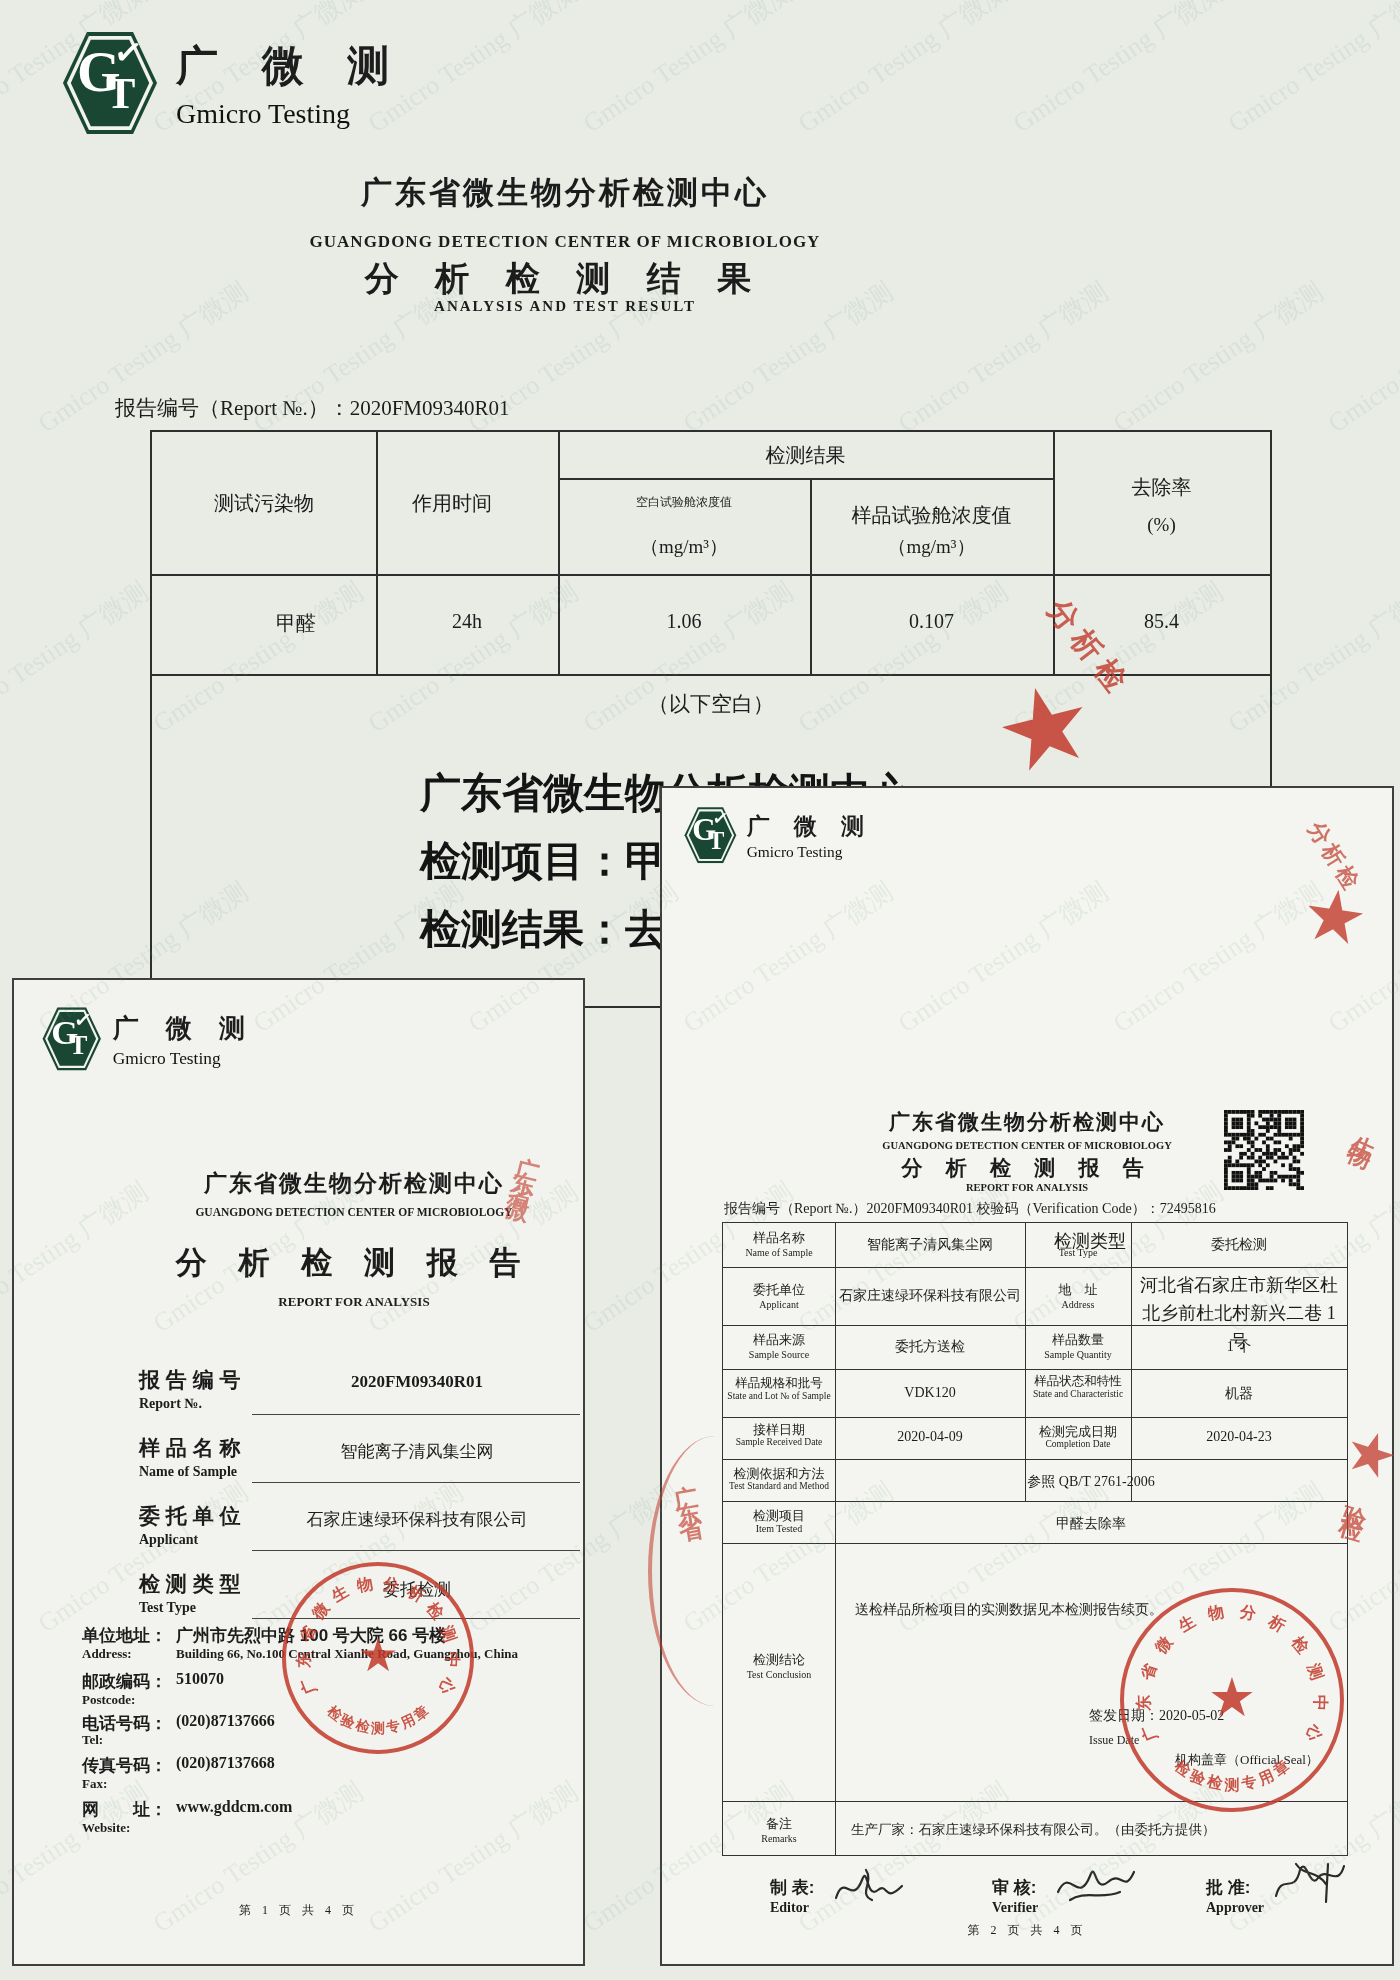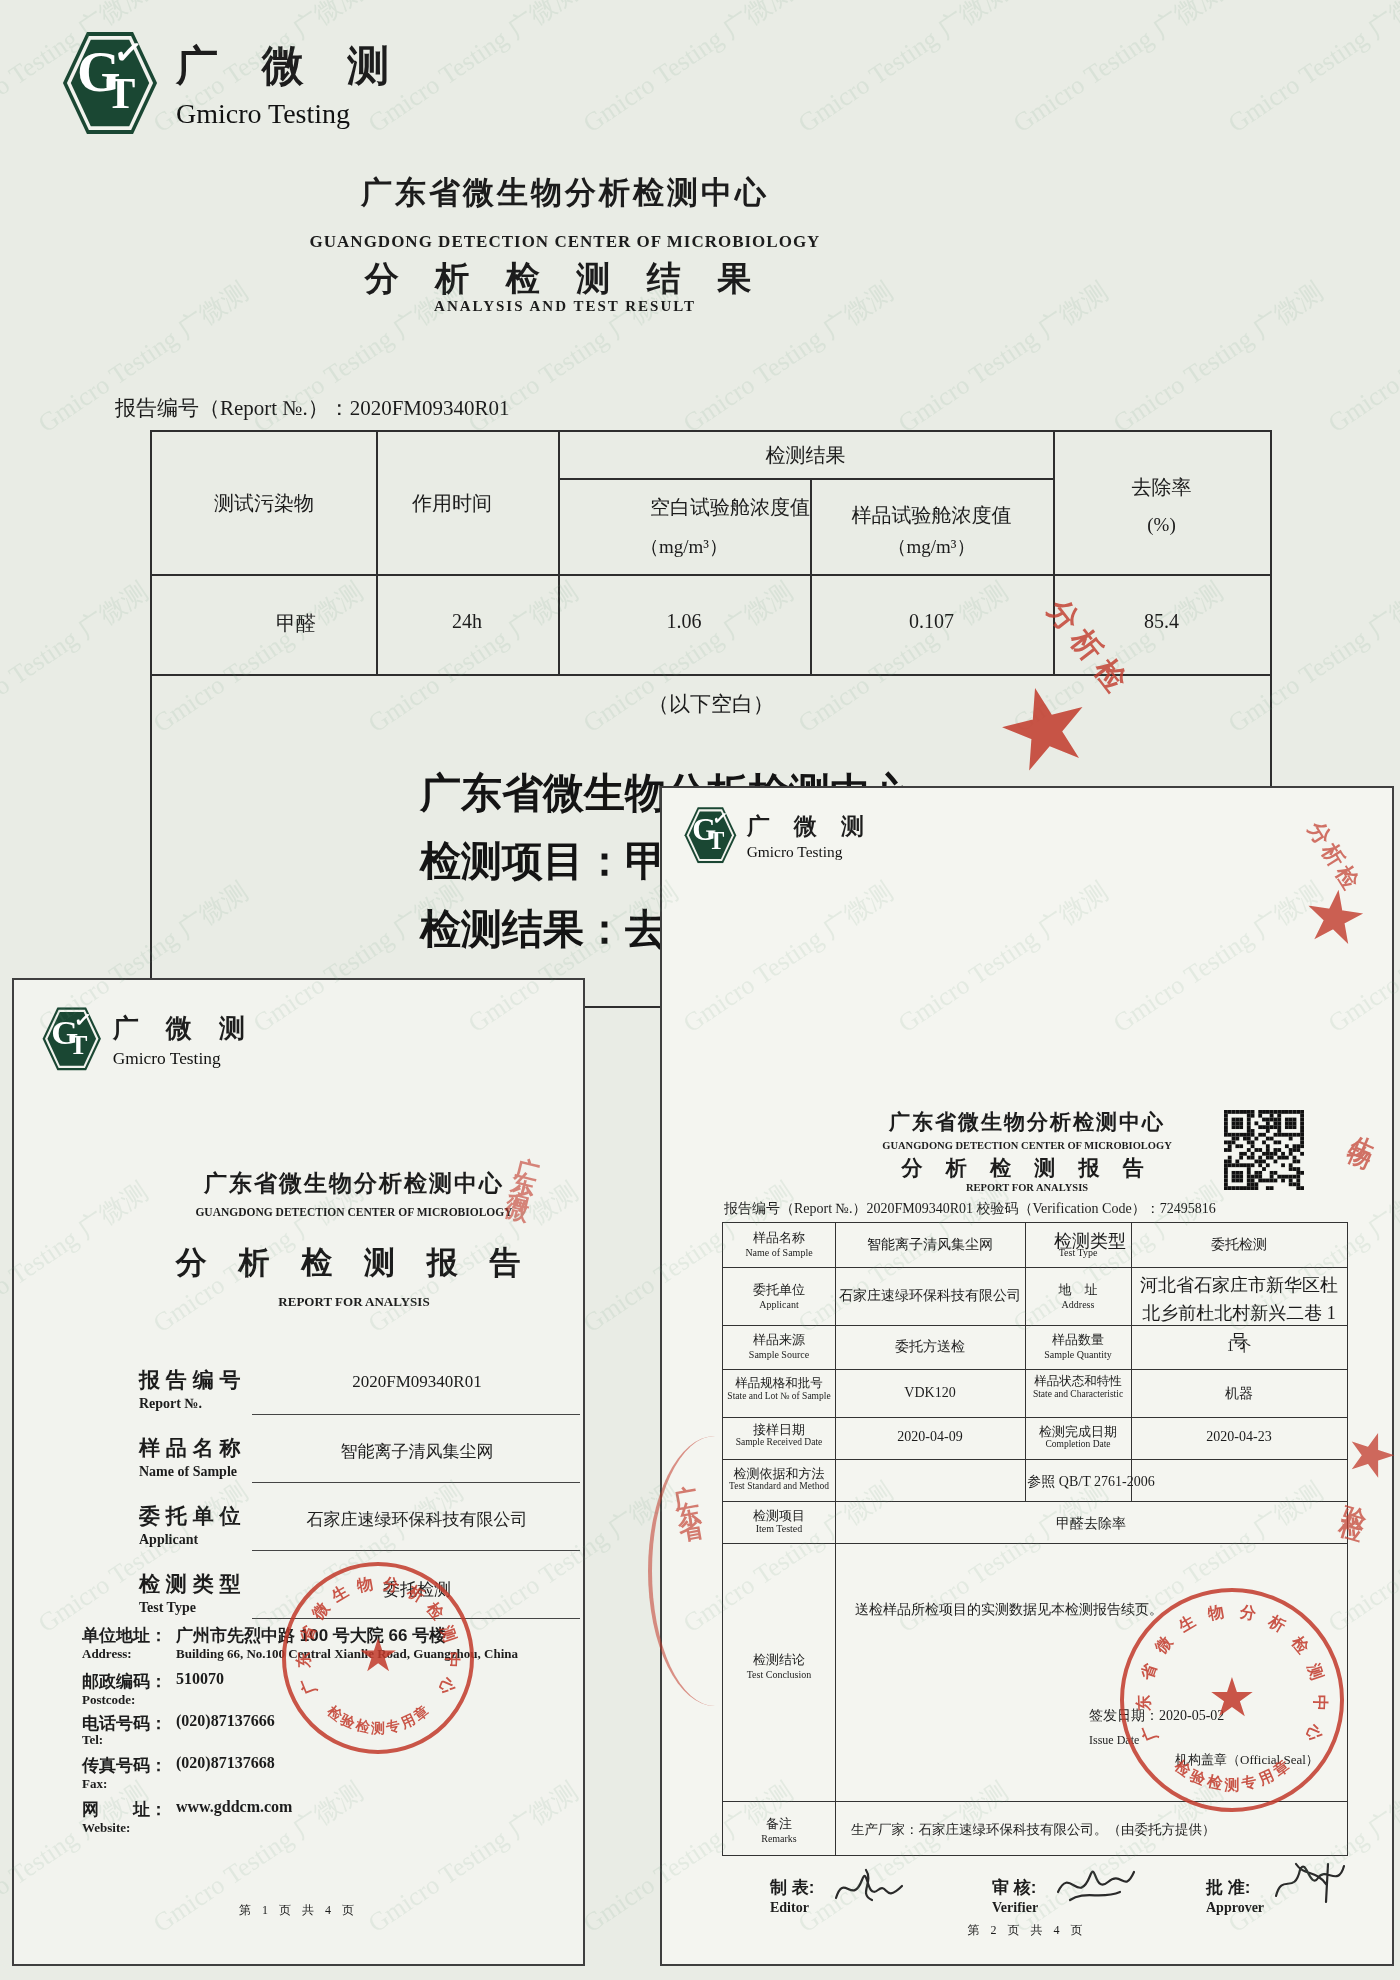--- a/index.html
+++ b/index.html
@@ -73,21 +73,21 @@
     <div class="vl" style="left:406px;top:0;height:242px;"></div>
     <div class="vl" style="left:658px;top:46px;height:196px;"></div>
     <div class="vl" style="left:901px;top:0;height:242px;"></div>
     <div class="hl" style="left:406px;top:46px;width:495px;"></div>
     <div class="hl" style="left:0;top:142px;width:1118px;"></div>
     <div class="hl" style="left:0;top:242px;width:1118px;"></div>
 
     <div class="abs serif ctr" style="left:406px;top:10px;width:495px;font-size:20px;">检测结果</div>
     <div class="abs serif ctr" style="left:0;top:58px;width:224px;font-size:20px;">测试污染物</div>
     <div class="abs serif ctr" style="left:224px;top:58px;width:152px;font-size:20px;">作用时间</div>
-    <div class="abs serif ctr" style="left:406px;top:62px;width:252px;font-size:20px;text-align:right;">空白试验舱浓度值</div>
+    <div class="abs serif ctr" style="left:406px;top:62px;width:252px;font-size:12px;">空白试验舱浓度值</div>
     <div class="abs serif ctr" style="left:406px;top:102px;width:252px;font-size:19px;">（mg/m³）</div>
     <div class="abs serif ctr" style="left:658px;top:62px;width:243px;font-size:20px;margin-top:8px;">样品试验舱浓度值</div>
     <div class="abs serif ctr" style="left:658px;top:102px;width:243px;font-size:19px;">（mg/m³）</div>
     <div class="abs serif ctr" style="left:901px;top:42px;width:217px;font-size:20px;">去除率</div>
     <div class="abs serif ctr" style="left:901px;top:82px;width:217px;font-size:19px;">(%)</div>
 
     <div class="abs serif ctr" style="left:0;top:178px;width:224px;font-size:20px;padding-left:32px;">甲醛</div>
     <div class="abs serif ctr" style="left:224px;top:178px;width:182px;font-size:20px;">24h</div>
     <div class="abs serif ctr" style="left:406px;top:178px;width:252px;font-size:20px;">1.06</div>
     <div class="abs serif ctr" style="left:658px;top:178px;width:243px;font-size:20px;">0.107</div>
@@ -121,21 +121,21 @@
     </div>
   </div>
 
   <div class="abs serif b ctr" style="left:100px;top:188px;width:480px;font-size:23px;letter-spacing:2px;">广东省微生物分析检测中心</div>
   <div class="abs serif b ctr" style="left:100px;top:226px;width:480px;font-size:11.5px;">GUANGDONG   DETECTION   CENTER   OF   MICROBIOLOGY</div>
   <div class="abs serif b ctr" style="left:100px;top:262px;width:480px;font-size:31px;letter-spacing:12px;">分 析 检 测 报 告</div>
   <div class="abs serif b ctr" style="left:100px;top:314px;width:480px;font-size:13px;">REPORT   FOR   ANALYSIS</div>
 
   <div class="abs sans b" style="left:125px;top:386px;font-size:21px;">报 告 编 号</div>
   <div class="abs serif b" style="left:125px;top:416px;font-size:14px;">Report №.</div>
-  <div class="abs serif ctr" style="left:238px;top:392px;width:330px;font-size:17px;">2020FM09340R01</div>
+  <div class="abs serif ctr" style="left:238px;top:392px;width:330px;font-size:17px;font-weight:bold;">2020FM09340R01</div>
   <div class="field-line" style="left:238px;top:434px;width:328px;"></div>
 
   <div class="abs sans b" style="left:125px;top:454px;font-size:21px;">样 品 名 称</div>
   <div class="abs serif b" style="left:125px;top:484px;font-size:14px;">Name of Sample</div>
   <div class="abs serif ctr" style="left:238px;top:460px;width:330px;font-size:17px;">智能离子清风集尘网</div>
   <div class="field-line" style="left:238px;top:502px;width:328px;"></div>
 
   <div class="abs sans b" style="left:125px;top:522px;font-size:21px;">委 托 单 位</div>
   <div class="abs serif b" style="left:125px;top:552px;font-size:14px;">Applicant</div>
   <div class="abs serif ctr" style="left:238px;top:528px;width:330px;font-size:17px;">石家庄速绿环保科技有限公司</div>

